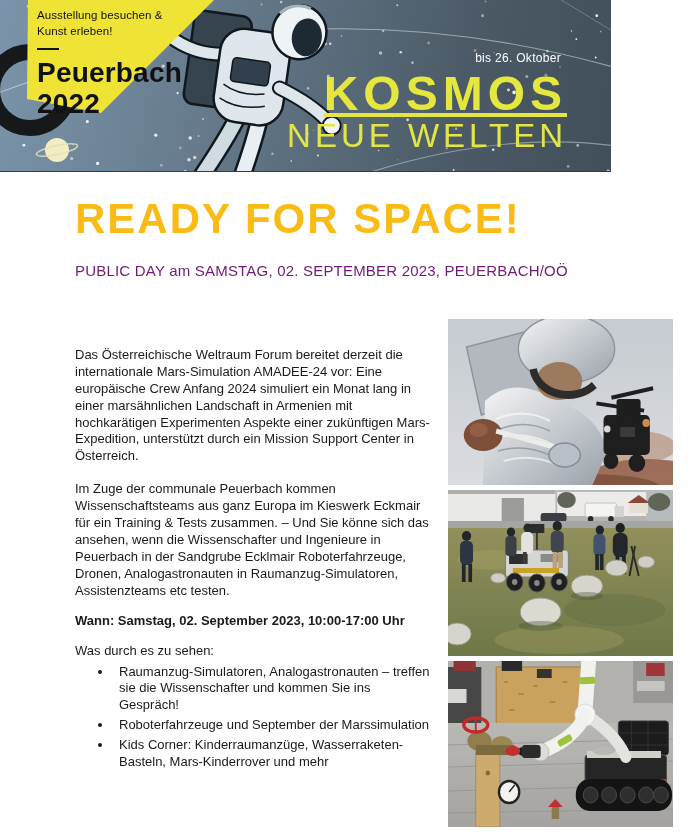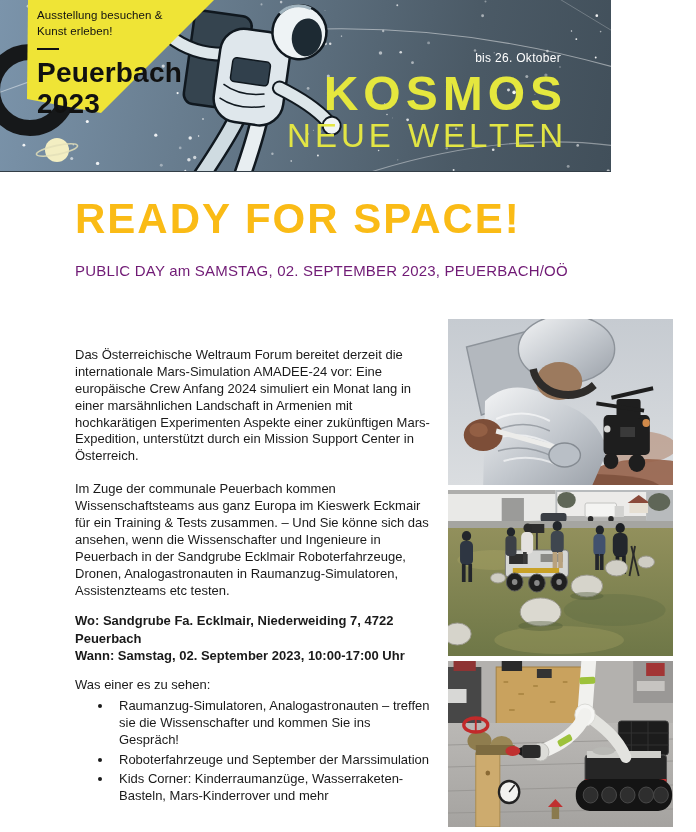--- a/index.html
+++ b/index.html
@@ -30,21 +30,21 @@
   .badge-small { font-size:11.5px; line-height:1.35; letter-spacing:.1px; }
   .badge-divider { width:22px; height:2px; background:#111; margin:9px 0 7px; }
   .badge-title { font-size:28px; font-weight:bold; line-height:1.12; letter-spacing:.2px; }
 
   .hero-date {
     position:absolute; top:51px; right:50px; z-index:2;
     color:#ffffff; font-size:12px; letter-spacing:.3px;
   }
   .hero-kosmos {
     position:absolute; top:70px; right:44px; z-index:2;
-    color:#e5e73e; font-size:48px; font-weight:bold; letter-spacing:5px; line-height:1;
+    color:#e5e73e; font-size:48px; font-weight:bold; letter-spacing:5px; line-height:1;text-decoration:underline;
   }
   .hero-welten {
     position:absolute; top:119px; right:44px; z-index:2;
     color:#e2e544; font-size:33px; font-weight:400; letter-spacing:4px; line-height:1;
   }
 
   
   .page-title {
     margin:23px 0 0 75px;
     font-size:42px; font-weight:bold; letter-spacing:2px;
@@ -242,42 +242,41 @@
     </g>
   </svg>
 
   <div class="badge">
     <div class="badge-shape"></div>
     <div class="badge-text">
       <div class="badge-small">Ausstellung besuchen &amp;</div>
       <div class="badge-small">Kunst erleben!</div>
       <div class="badge-divider"></div>
       <div class="badge-title">Peuerbach</div>
-      <div class="badge-title">2023</div>
+      <div class="badge-title">2022</div>
     </div>
   </div>
 
   <div class="hero-date">bis 26. Oktober</div>
   <div class="hero-kosmos">KOSMOS</div>
   <div class="hero-welten">NEUE WELTEN</div>
 </header>
 
 <main>
   <h1 class="page-title">READY FOR SPACE!</h1>
   <div class="page-subtitle">PUBLIC DAY am SAMSTAG, 02. SEPTEMBER 2023, PEUERBACH/OÖ</div>
 
   <div class="columns">
     <div class="left-col">
       <p class="body-par">Das Österreichische Weltraum Forum bereitet derzeit die internationale Mars-Simulation AMADEE-24 vor: Eine europäische Crew Anfang 2024 simuliert ein Monat lang in einer marsähnlichen Landschaft in Armenien mit hochkarätigen Experimenten Aspekte einer zukünftigen Mars-Expedition, unterstützt durch ein Mission Support Center in Österreich.</p>
       <p class="body-par">Im Zuge der communale Peuerbach kommen Wissenschaftsteams aus ganz Europa im Kieswerk Eckmair für ein Training &amp; Tests zusammen. – Und Sie könne sich das ansehen, wenn die Wissenschafter und Ingenieure in Peuerbach in der Sandgrube Ecklmair Roboterfahrzeuge, Dronen, Analogastronauten in Raumanzug-Simulatoren, Assistenzteams etc testen.</p>
       <div class="wo-wann">
-        <div>Wo: Sandgrube Fa. Ecklmair, Niederweiding 7, 4722 Peuerbach</div>
         <div>Wann: Samstag, 02. September 2023, 10:00-17:00 Uhr</div>
       </div>
-      <p class="body-par see-heading">Was einer es zu sehen:</p>
+      <p class="body-par see-heading">Was durch es zu sehen:</p>
       <ul class="see-list">
         <li>Raumanzug-Simulatoren, Analogastronauten – treffen sie die Wissenschafter und kommen Sie ins Gespräch!</li>
         <li>Roboterfahrzeuge und September der Marssimulation</li>
         <li>Kids Corner: Kinderraumanzüge, Wasserraketen-Basteln, Mars-Kinderrover und mehr</li>
 
       </ul>
 
     </div>
 
     <div class="photo-col">

